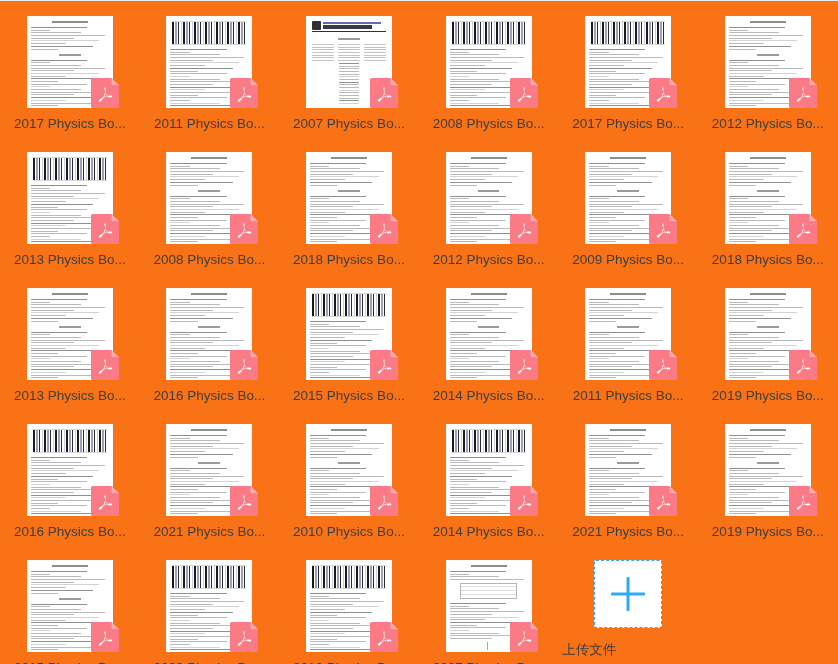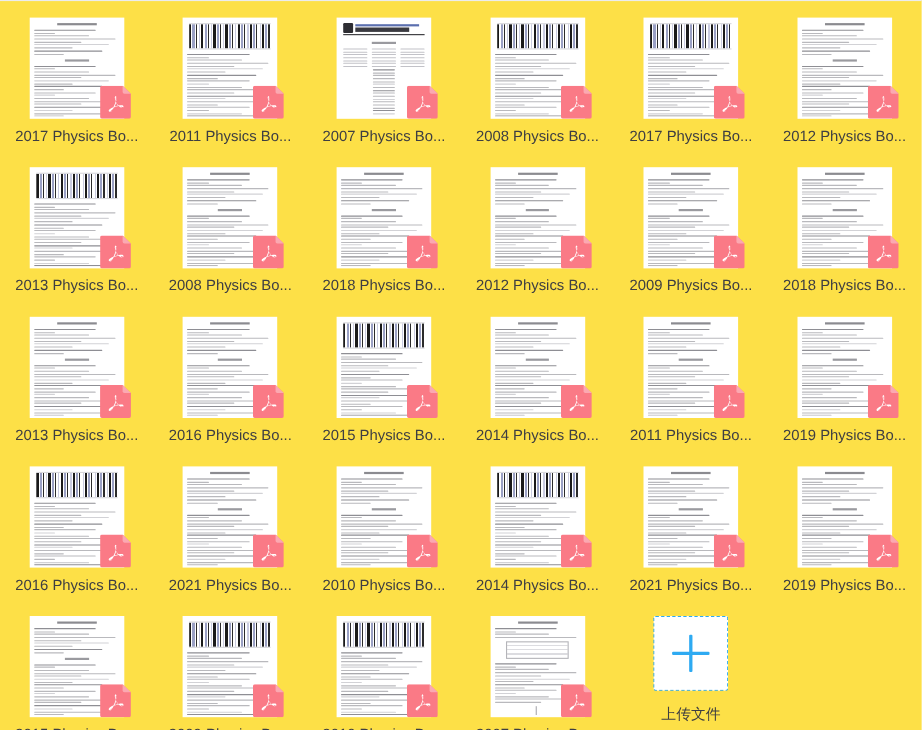--- a/index.html
+++ b/index.html
@@ -12,21 +12,21 @@
     height: 664px;
     overflow: hidden;
     font-family: "Liberation Sans", sans-serif;
     -webkit-font-smoothing: antialiased;
   }
 
   #root {
     position: relative;
     width: 838px;
     height: 664px;
-    background: #fde047;
+    background: #f97316;
     box-sizing: border-box;
   }
 
   .top-divider {
     position: absolute;
     top: 0;
     left: 0;
     width: 838px;
     height: 1px;
     background: #ececec;
@@ -260,21 +260,20 @@
     top: 50%;
     width: 3px;
     height: 34px;
     background: #2eaaf2;
     transform: translate(-50%, -50%);
     border-radius: 1px;
   }
   .upload-caption {
     margin-top: 14px;
     width: 132px;
-    text-align: center;
     font-size: 13.5px;
     line-height: 16px;
     color: #3e3e42;
     white-space: nowrap;
   }
 </style>
 </head>
 <body>
 
 <div id="root">

